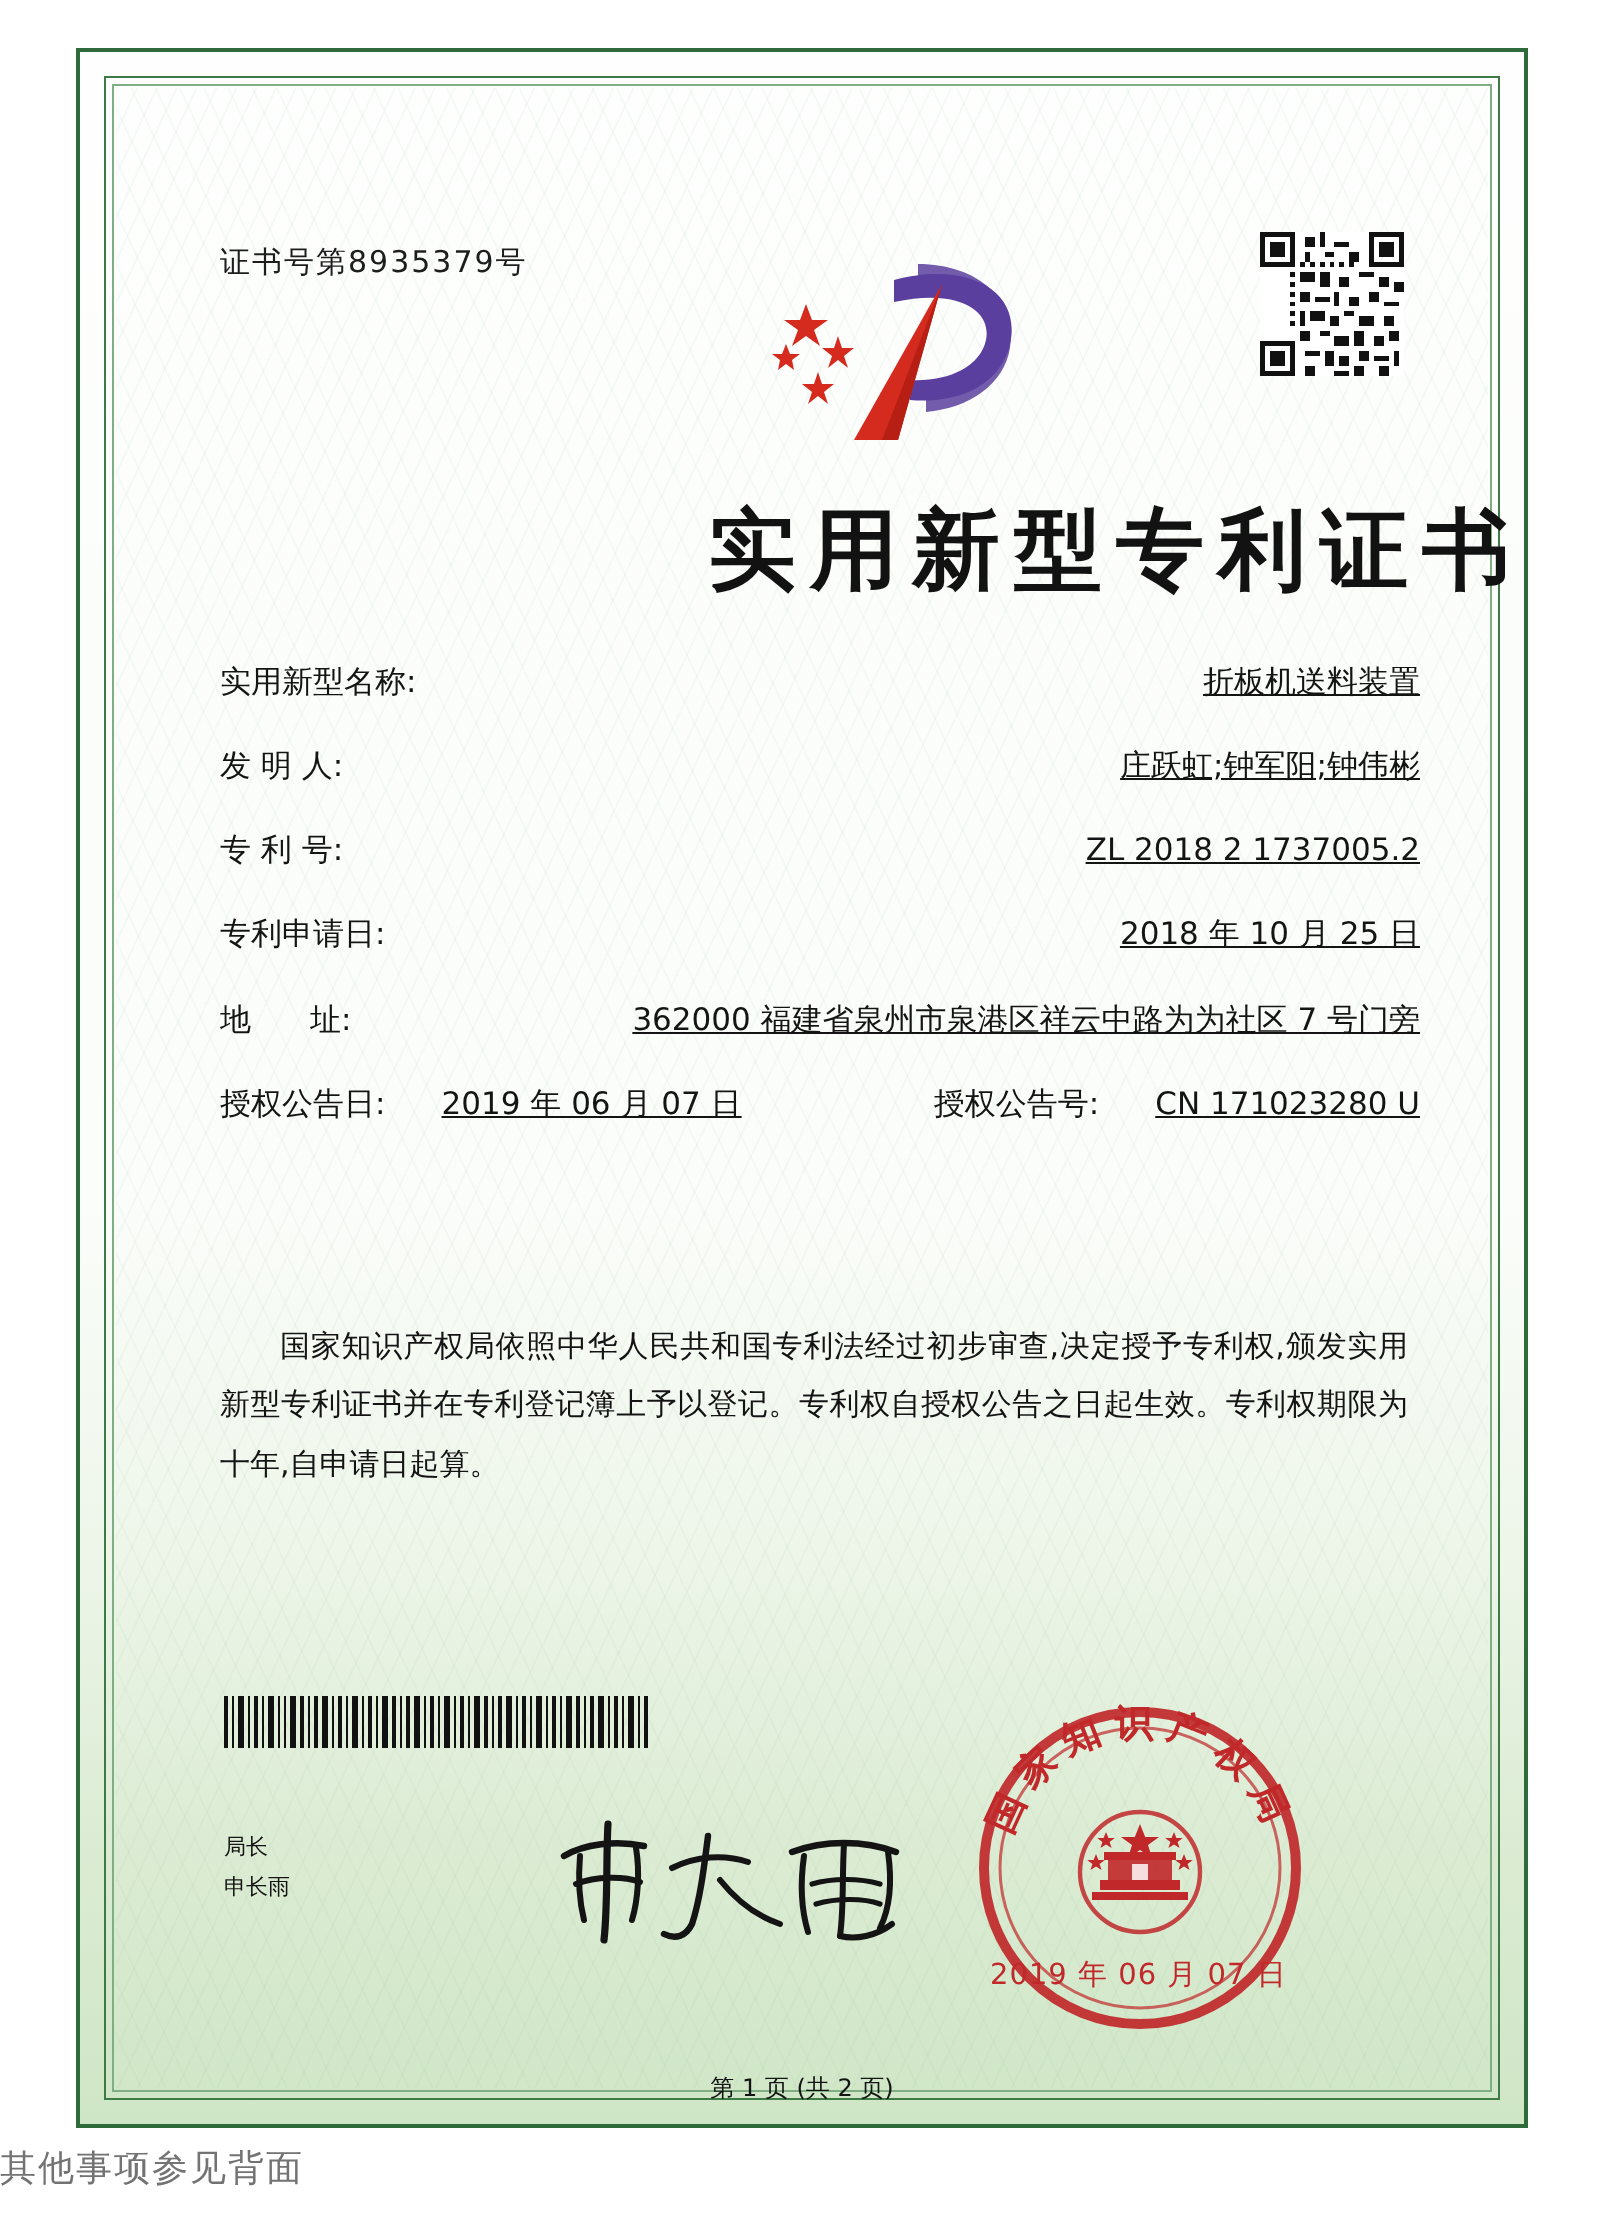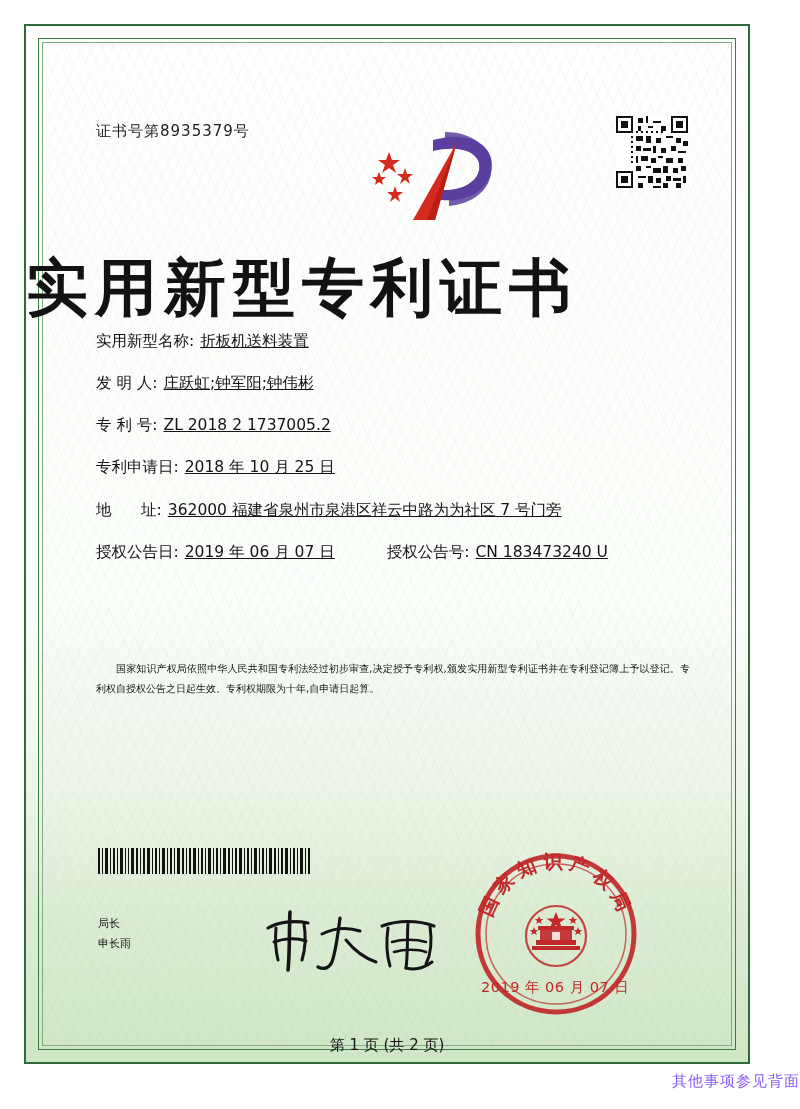--- a/index.html
+++ b/index.html
@@ -11,21 +11,21 @@
     width: 800px; height: 1109px;
     font-family: "DejaVu Sans", "Liberation Sans", sans-serif;
     color: #1a1a1a;
     position: relative;
     overflow: hidden;
   }
 
   
   .cert-page {
     position: absolute;
-    left: 24px; top: 24px;
+    left: 38px; top: 24px;
     width: 726px; height: 1040px;
     background:
       linear-gradient(to bottom,
         #fdfefd 0%,
         #fbfdfa 55%,
         #eef6ea 72%,
         #dcecd4 86%,
         #cfe6c6 100%);
     border: 2px solid #2f6b3a;
   }
@@ -73,60 +73,61 @@
   .qr {
     position: absolute;
     right: 60px; top: 90px;
     width: 72px; height: 72px;
   }
 
   
   .cert-title {
     position: absolute;
     left: 0; right: 0; top: 220px;
-    text-align: left;
+    text-align: right;
     font-family: "DejaVu Serif", "Liberation Serif", serif;
-    font-size: 62px;
+    font-size: 44px;
     font-weight: bold;
     letter-spacing: 7px;
     color: #121212;
   }
 
   
   .fields {
     position: absolute;
     left: 70px; top: 305px;
     width: 600px;
   }
   .field-row {
     display: flex;
     align-items: baseline;
     margin-bottom: 22px;
     font-size: 15.5px;
     color: #141414;
     line-height: 1.3;
+    justify-content: space-between;
   }
   .field-label {
     white-space: pre;
     color: #141414;
   }
   .field-value {
     margin-left: 6px;
     color: #141414;
     text-decoration: underline;
   }
   .field-row.dual { margin-bottom: 22px; }
   .field-gap { display: inline-block; width: 52px; }
 
   
   .paragraphs {
     position: absolute;
     left: 70px; top: 633px;
     width: 594px;
-    font-size: 10px;
+    font-size: 15px;
     line-height: 1.95;
     color: #141414;
     text-align: justify;
   }
   .paragraphs p { margin: 0 0 2px 0; text-indent: 2em; }
 
   
   .barcode {
     position: absolute;
     left: 72px; top: 822px;
@@ -160,29 +161,29 @@
     color: #c0282a;
     letter-spacing: 0.5px;
     white-space: nowrap;
   }
 
   
   .page-num {
     position: absolute;
     left: 0; right: 0; top: 1010px;
     text-align: center;
-    font-size: 15px;
+    font-size: 12px;
     color: #141414;
   }
   .back-note {
     position: absolute;
     left: 0; right: 0; top: 1072px;
-    text-align: right;
-    font-size: 15px;
-    color: #8b5cf6;
+    text-align: left;
+    font-size: 18px;
+    color: #737373;
     letter-spacing: 1px;
   }
 </style>
 </head>
 <body>
 
 <div class="cert-page">
   <div class="cert-inner-border"></div>
   <div class="cert-inner-border2"></div>
   <div class="guilloche"></div>
@@ -306,21 +307,21 @@
     </div>
     <div class="field-row">
       <span class="field-label">地      址:</span>
       <span class="field-value">362000 福建省泉州市泉港区祥云中路为为社区 7 号门旁</span>
     </div>
     <div class="field-row dual">
       <span class="field-label">授权公告日:</span>
       <span class="field-value">2019 年 06 月 07 日</span>
       <span class="field-gap"></span>
       <span class="field-label">授权公告号:</span>
-      <span class="field-value">CN 183473240 U</span>
+      <span class="field-value">CN 171023280 U</span>
     </div>
   </div>
 
   <div class="paragraphs">
     <p>国家知识产权局依照中华人民共和国专利法经过初步审查,决定授予专利权,颁发实用新型专利证书并在专利登记簿上予以登记。专利权自授权公告之日起生效。专利权期限为十年,自申请日起算。</p>
   </div>
 
   <div class="barcode">
     <svg viewBox="0 0 215 26" width="215" height="26" shape-rendering="crispEdges" xmlns="http://www.w3.org/2000/svg">
       <rect width="215" height="26" fill="transparent"></rect>

